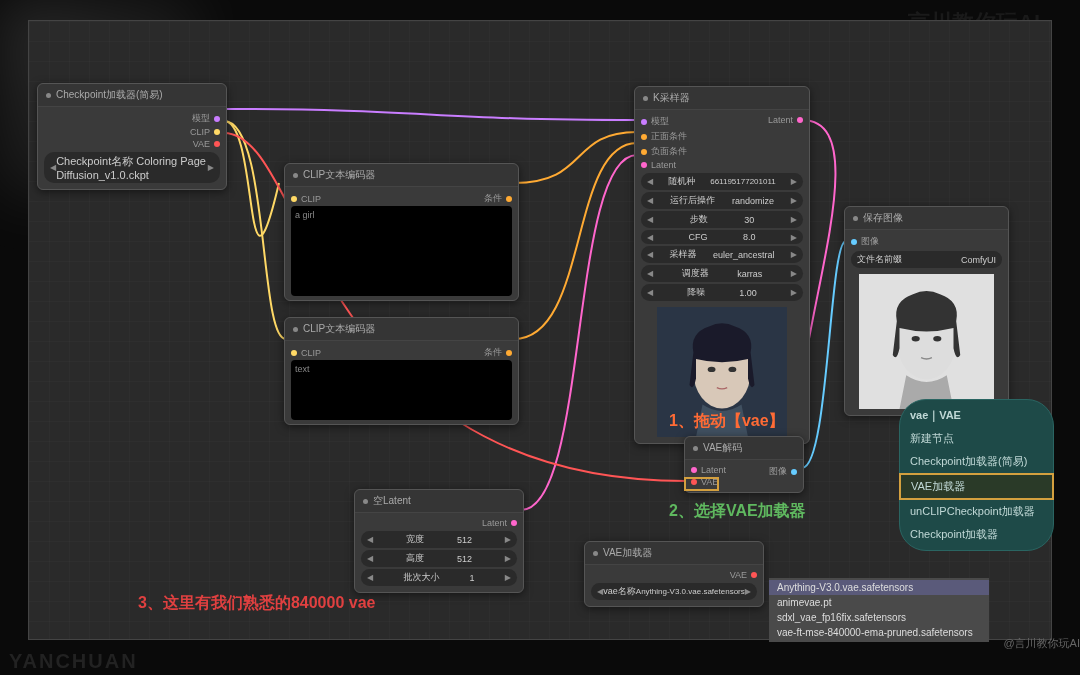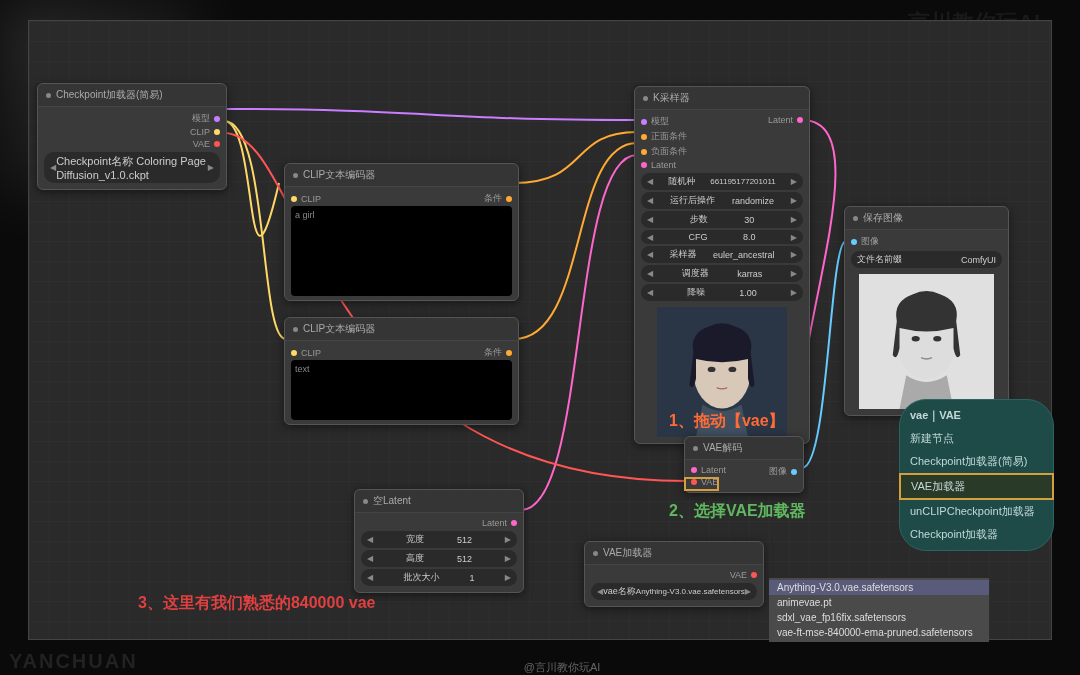--- a/index.html
+++ b/index.html
@@ -107,22 +107,22 @@
 .dropdown-menu .item {
   padding: 2px 8px; font-size: 10px; color: #ddd;
 }
 .dropdown-menu .item.selected { background: #5a5a7a; }
 .vae-highlight {
   position: absolute;
   border: 2px solid #d4a03f;
   z-index: 5;
 }
 .footer {
-  position: absolute; bottom: 0; left: 0; right: 0;
-  text-align: center; font-size: 11px; color: #666; padding-left: 44px;
+  position: absolute; bottom: 24px; left: 0; right: 0;
+  text-align: right; font-size: 11px; color: #666; padding-left: 44px;
 }
 .watermark {
   position: absolute; bottom: 2px; left: 2px;
   font-size: 20px; font-weight: 900; letter-spacing: 2px;
   color: #222;
   margin-left: 7px;
 }
 .watermark2 {
   position: absolute; top: 8px; right: 40px;
   font-size: 22px; font-weight: 900;

